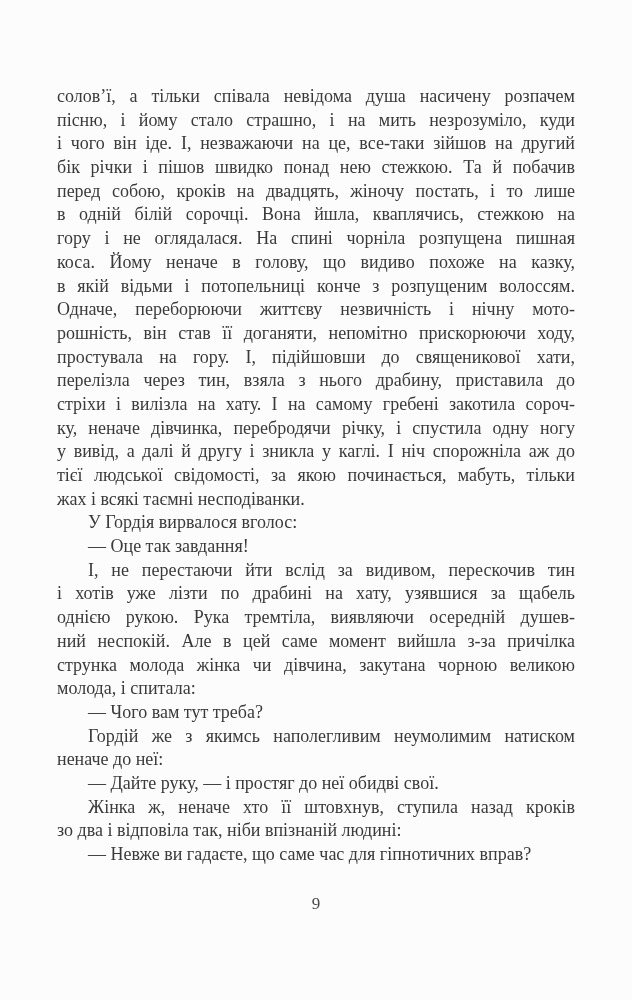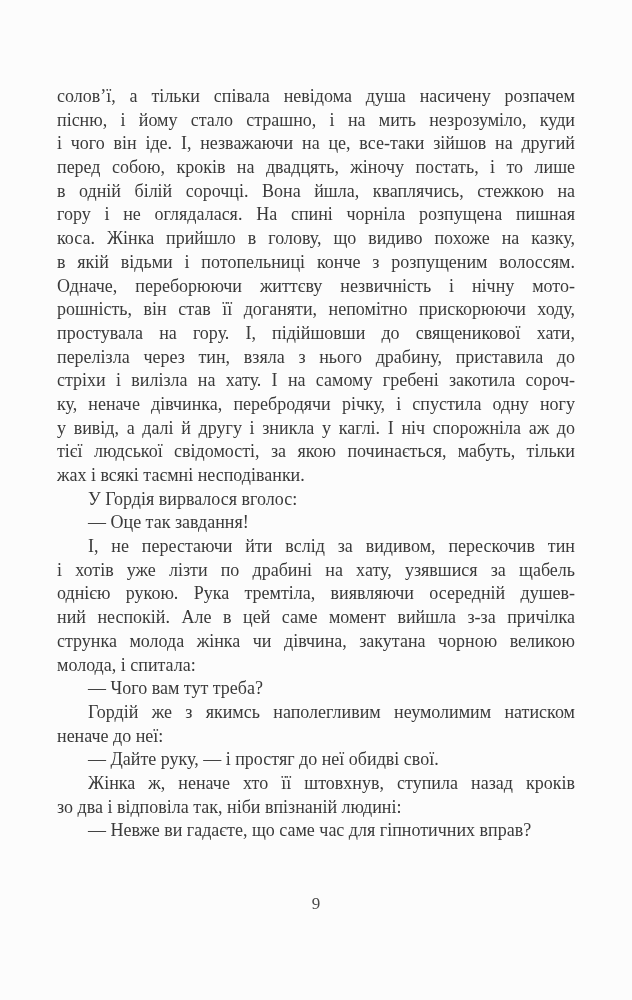--- a/index.html
+++ b/index.html
@@ -53,24 +53,25 @@
   }
 </style>
 </head>
 <body style="background: rgb(252, 252, 252);">
 
 <div class="page" style="background: rgb(252, 252, 252);">
   <div class="textblock" style="color: rgb(58, 58, 58);">
       <div class="line">солов’ї, а тільки співала невідома душа насичену розпачем</div>
       <div class="line">пісню, і йому стало страшно, і на мить незрозуміло, куди</div>
       <div class="line">і чого він іде. І, незважаючи на це, все-таки зійшов на другий</div>
+      <div class="line">бік річки і пішов швидко понад нею стежкою. Та й побачив</div>
       <div class="line">перед собою, кроків на двадцять, жіночу постать, і то лише</div>
       <div class="line">в одній білій сорочці. Вона йшла, кваплячись, стежкою на</div>
       <div class="line">гору і не оглядалася. На спині чорніла розпущена пишная</div>
-      <div class="line">коса. Жінка прийшло в голову, що видиво похоже на казку,</div>
+      <div class="line">коса. Йому неначе в голову, що видиво похоже на казку,</div>
       <div class="line">в якій відьми і потопельниці конче з розпущеним волоссям.</div>
       <div class="line">Одначе, переборюючи життєву незвичність і нічну мото-</div>
       <div class="line">рошність, він став її доганяти, непомітно прискорюючи ходу,</div>
       <div class="line">простувала на гору. І, підійшовши до священикової хати,</div>
       <div class="line">перелізла через тин, взяла з нього драбину, приставила до</div>
       <div class="line">стріхи і вилізла на хату. І на самому гребені закотила сороч-</div>
       <div class="line">ку, неначе дівчинка, перебродячи річку, і спустила одну ногу</div>
       <div class="line">у вивід, а далі й другу і зникла у каглі. І ніч спорожніла аж до</div>
       <div class="line">тієї людської свідомості, за якою починається, мабуть, тільки</div>
       <div class="line noj">жах і всякі таємні несподіванки.</div>

